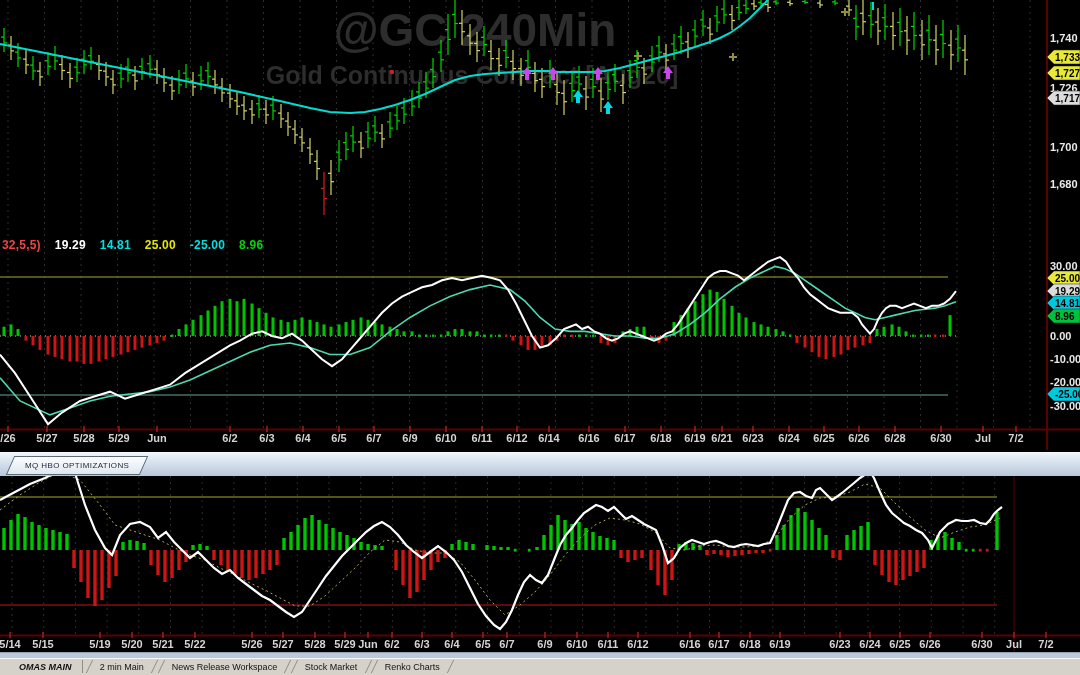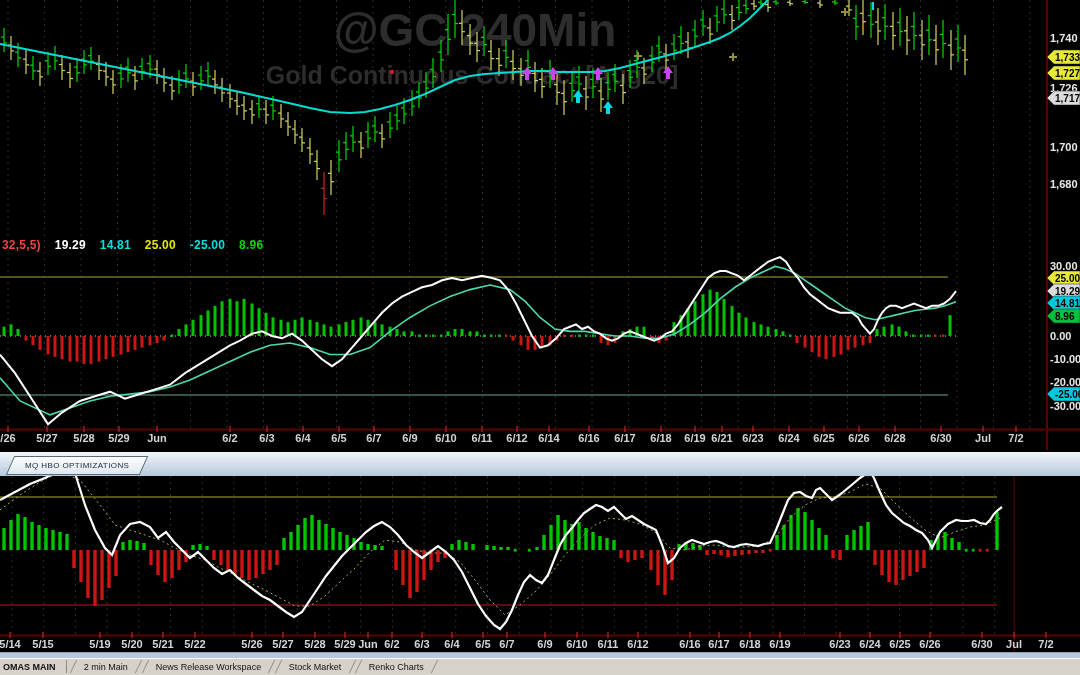--- a/index.html
+++ b/index.html
@@ -19,22 +19,22 @@
                 white-space:nowrap;}
   .bottom-strip{position:absolute;left:0;top:652px;width:1080px;height:6px;
                 background:#b9c9d9;border-top:1px solid #8ea2b6;box-sizing:border-box;}
   .taskbar{position:absolute;left:0;top:658px;width:1080px;height:17px;background:#d6d2ca;
            border-top:1px solid #f8f8f6;box-sizing:border-box;display:flex;
            align-items:stretch;font-size:9px;color:#111;}
   .wtab{display:flex;align-items:center;padding:0 10px;position:relative;
         border-right:1px solid #8d8d86;transform:skewX(-26deg);margin-left:6px;
         border-left:1px solid #8d8d86;background:#d6d2ca;height:13px;margin-top:1px;}
   .wtab .lbl{transform:skewX(26deg);white-space:nowrap;}
-  .wtab.active{font-weight:bold;border-left:none;transform:none;margin-left:0;
-               padding-left:3px;}
+  .wtab.active{font-weight:bold;border-left:none;transform:none;margin-left:16px;
+               padding-left:3px;font-style:italic;}
   .wtab.active .lbl{transform:none;}
 </style>
 </head>
 <body>
 
 <div class="screen">
 
   <svg id="charts-svg" width="1080" height="675" viewBox="0 0 1080 675">
       <g>
         <text x="475" y="46" text-anchor="middle" fill="#2d2d2d" font-size="46" font-weight="bold" font-family="&quot;Liberation Sans&quot;,sans-serif">@GC 240Min</text>

